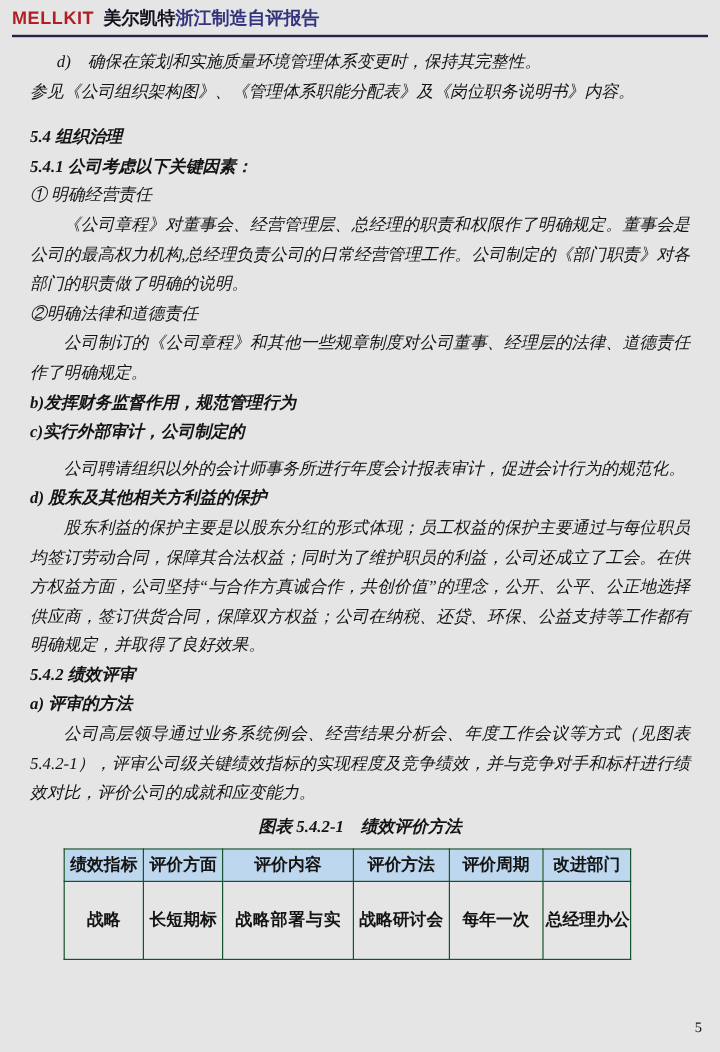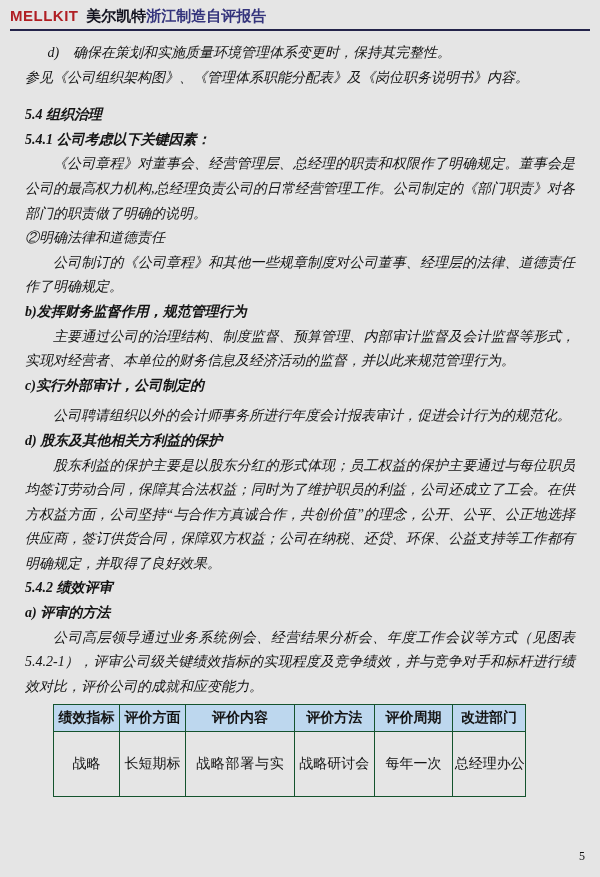--- a/index.html
+++ b/index.html
@@ -60,21 +60,21 @@
     text-align:center;
     padding:0 2px;
     overflow:hidden;
     white-space:nowrap;
   }
   table.perf th {
     background:#bdd7ee;
     font-weight:bold;
     height:26px;
   }
-  table.perf td { height:28px; font-weight:normal;margin-top:28px; }
+  table.perf td { height:28px; font-weight:bold;margin-top:28px; }
   table.perf td.spread {
     text-align:justify;
     text-align-last:justify;
     padding:18px 10px;
   }
   table.perf col.c1 { width:14%; }
   table.perf col.c2 { width:14%; }
   table.perf col.c3 { width:23%; }
   table.perf col.c4 { width:17%; }
   table.perf col.c5 { width:16.5%; }
@@ -94,32 +94,33 @@
   <div class="hdr">
     <span class="brand">MELLKIT</span>
     <span class="company">美尔凯特</span><span class="doc-title">浙江制造自评报告</span>
   </div>
 
   <div class="content">
     <p class="ind15">d)　确保在策划和实施质量环境管理体系变更时，保持其完整性。</p>
     <p>参见《公司组织架构图》、《管理体系职能分配表》及《岗位职务说明书》内容。</p>
     <p class="bold mt13">5.4 组织治理</p>
     <p class="bold">5.4.1 公司考虑以下关键因素：</p>
+    <p>① 明确经营责任</p>
     <p class="ind2">《公司章程》对董事会、经营管理层、总经理的职责和权限作了明确规定。董事会是公司的最高权力机构,总经理负责公司的日常经营管理工作。公司制定的《部门职责》对各部门的职责做了明确的说明。</p>
     <p>②明确法律和道德责任</p>
     <p class="ind2">公司制订的《公司章程》和其他一些规章制度对公司董事、经理层的法律、道德责任作了明确规定。</p>
     <p class="bold">b)发挥财务监督作用，规范管理行为</p>
-    <p class="ind2">主要通过公司的治理结构、制度监督、预算管理、内部审计监督及会计监督等形式，实现对经营者、本单位的财务信息及经济活动的监督，并以此来规范管理行为。</p>
     <p class="bold">c)实行外部审计，公司制定的</p>
     <p class="ind2 mt6">公司聘请组织以外的会计师事务所进行年度会计报表审计，促进会计行为的规范化。</p>
     <p class="bold">d) 股东及其他相关方利益的保护</p>
     <p class="ind2">股东利益的保护主要是以股东分红的形式体现；员工权益的保护主要通过与每位职员均签订劳动合同，保障其合法权益；同时为了维护职员的利益，公司还成立了工会。在供方权益方面，公司坚持“与合作方真诚合作，共创价值”的理念，公开、公平、公正地选择供应商，签订供货合同，保障双方权益；公司在纳税、还贷、环保、公益支持等工作都有明确规定，并取得了良好效果。</p>
     <p class="bold">5.4.2 绩效评审</p>
     <p class="bold">a) 评审的方法</p>
     <p class="ind2">公司高层领导通过业务系统例会、经营结果分析会、年度工作会议等方式（见图表 5.4.2-1），评审公司级关键绩效指标的实现程度及竞争绩效，并与竞争对手和标杆进行绩效对比，评价公司的成就和应变能力。</p>
+    <p class="caption">图表 5.4.2-1　绩效评价方法</p>
 
     <table class="perf">
       <colgroup>
         <col class="c1">
           <col class="c2">
           <col class="c3">
           <col class="c4">
           <col class="c5">
           <col class="c6">
       </colgroup>

